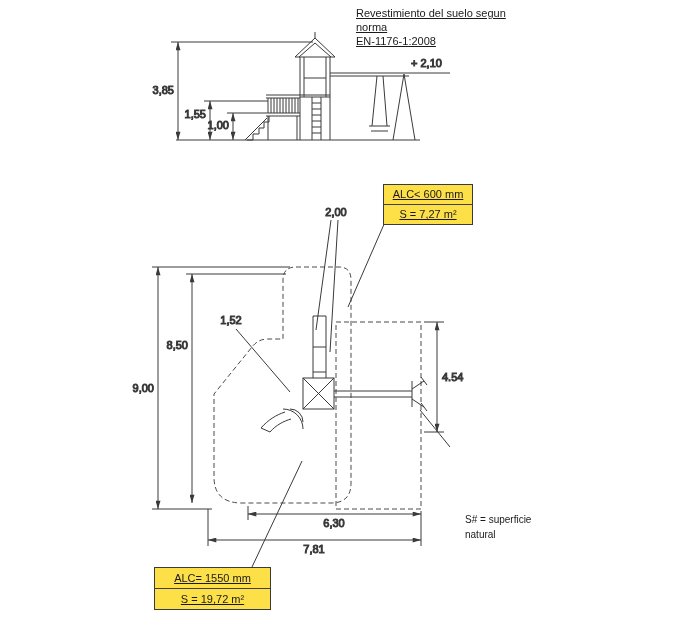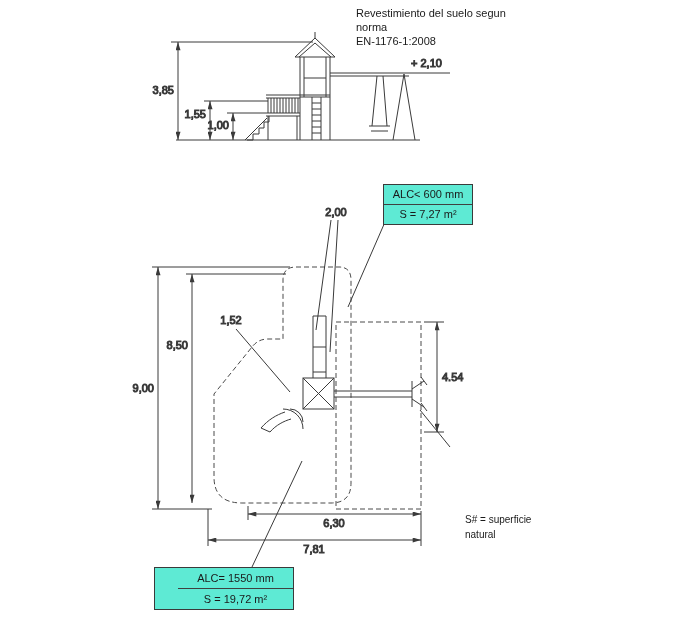--- a/index.html
+++ b/index.html
@@ -2,21 +2,21 @@
 <html><head>
 <meta charset="utf-8">
 <style>
   html,body{margin:0;padding:0;background:#fff;}
   body{font-family:"Liberation Sans", sans-serif;color:#1a1a1a;}
   #canvas{position:relative;width:700px;height:619px;background:#ffffff;overflow:hidden;}
   #drawing{position:absolute;left:0;top:0;}
   svg text{font-family:"Liberation Sans", sans-serif;font-size:11px;fill:#1a1a1a;}
   .overlay{position:absolute;font-size:11px;line-height:14px;}
   .note{width:170px;}
-  .info-box{position:absolute;border:1px solid #3a3a3a;background:#5eead4;font-size:11px;}
+  .info-box{position:absolute;border:1px solid #3a3a3a;background:#fde047;font-size:11px;text-decoration:underline;}
   .info-box .row{display:block;padding:0 6px;white-space:nowrap;}
   .info-box .row + .row{border-top:1px solid #404040;}
   .box-center .row{text-align:center;height:19px;line-height:19px;}
   .box-left .row{text-align:left;height:21px;line-height:21px;}
   .box-bottom .row{text-align:center;height:20px;line-height:20px;}
   .legend-block{position:absolute;font-size:10px;line-height:15px;}
 </style>
 </head>
 <body>
 
@@ -184,33 +184,33 @@
 
       <text x="231" y="324" text-anchor="middle">1,52</text>
       <line x1="236" y1="329" x2="290" y2="392"></line>
 
       <line x1="385" y1="222" x2="348" y2="307"></line>
       <line x1="450" y1="447" x2="420" y2="410"></line>
       <line x1="252" y1="567" x2="302" y2="461"></line>
     </g>
   </svg>
 
-  <div class="overlay note" style="left:356px;top:6px;">
+  <div class="overlay note" style="left:356px;top:6px;text-decoration:underline;">
     <div>Revestimiento del suelo segun</div>
     <div>norma</div>
     <div>EN-1176-1:2008</div>
   </div>
 
   <div class="info-box box-center" style="left:383px;top:184px;width:88px;">
     <div class="row">ALC&lt; 600 mm</div>
     <div class="row">S = 7,27 m²</div>
   </div>
 
 
-  <div class="info-box box-bottom" style="left:154px;top:567px;width:115px;padding-left:23px;">
+  <div class="info-box box-bottom" style="left:154px;top:567px;width:115px;">
     <div class="row">ALC= 1550 mm</div>
     <div class="row">S = 19,72 m²</div>
   </div>
 
   <div class="legend-block" style="left:465px;top:512px;">
     <div>S# = superficie</div>
     <div>natural</div>
   </div>
 
 </div>

